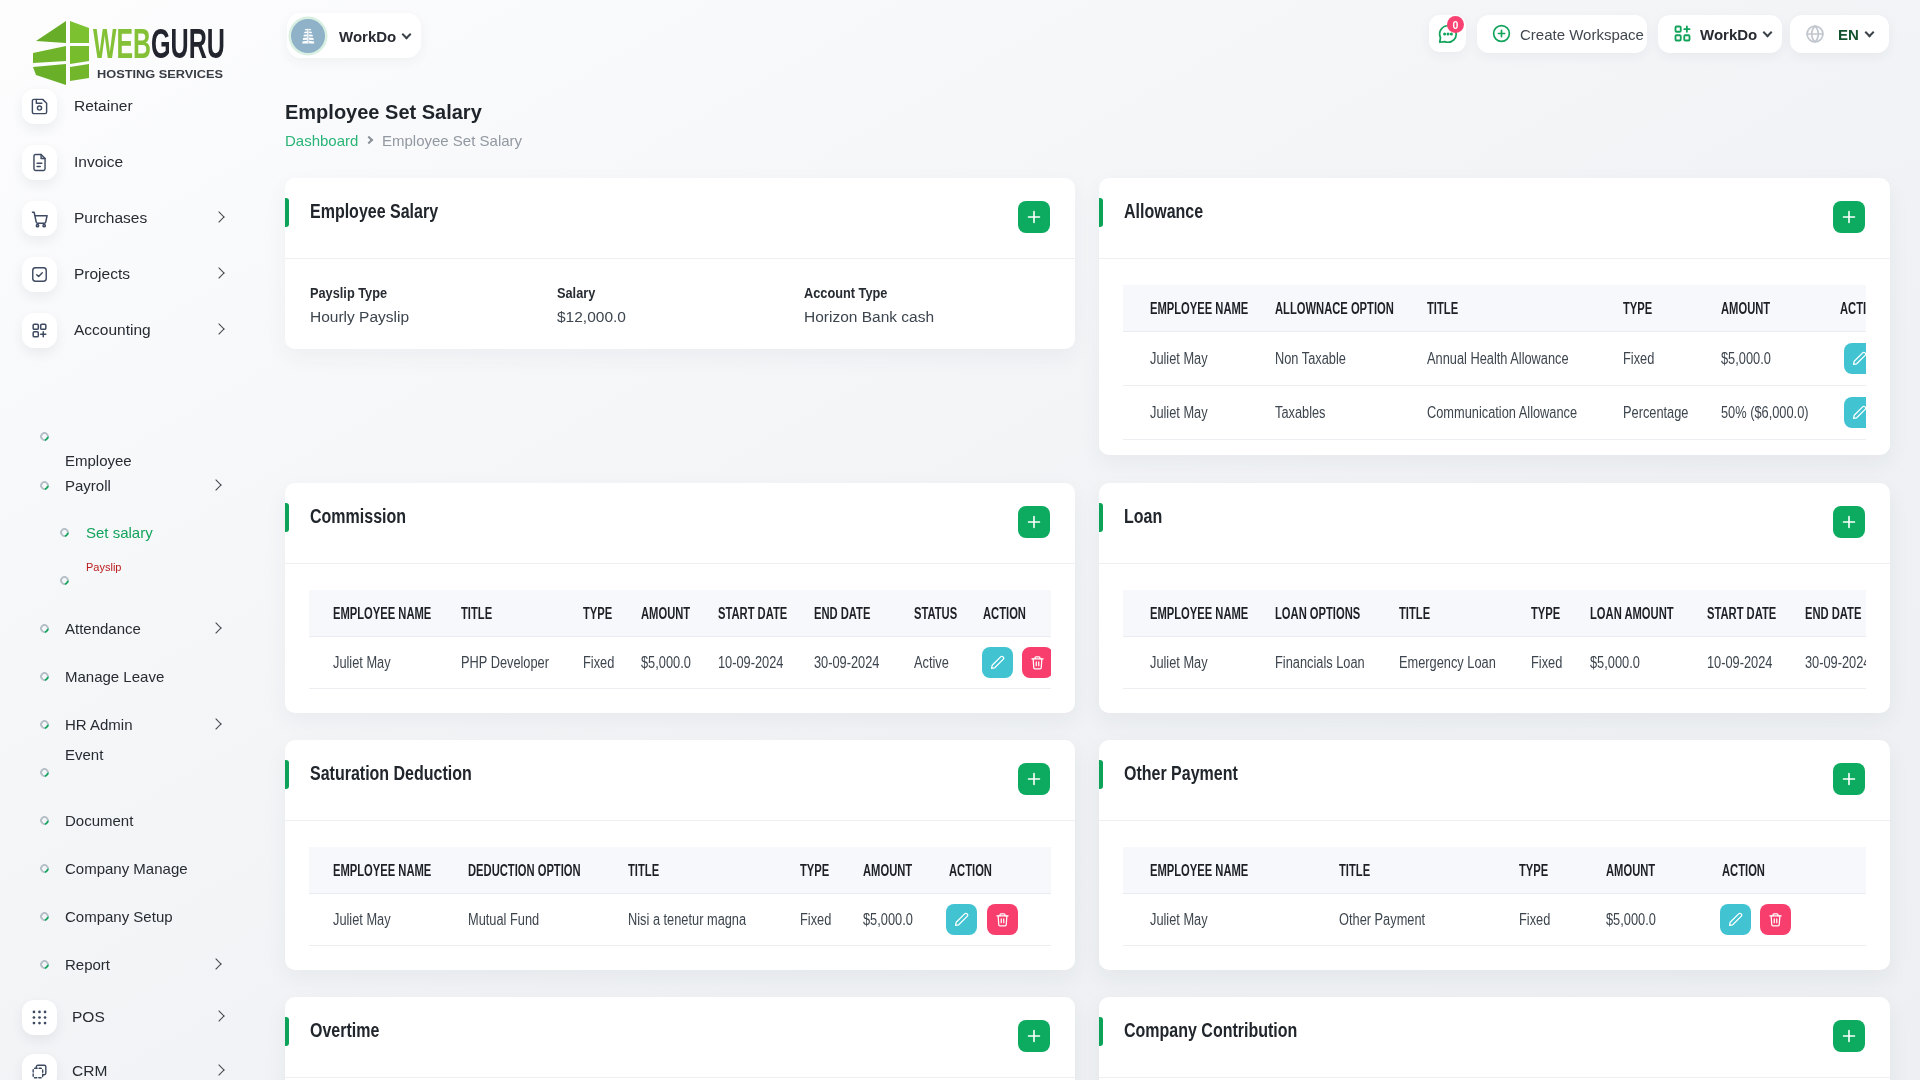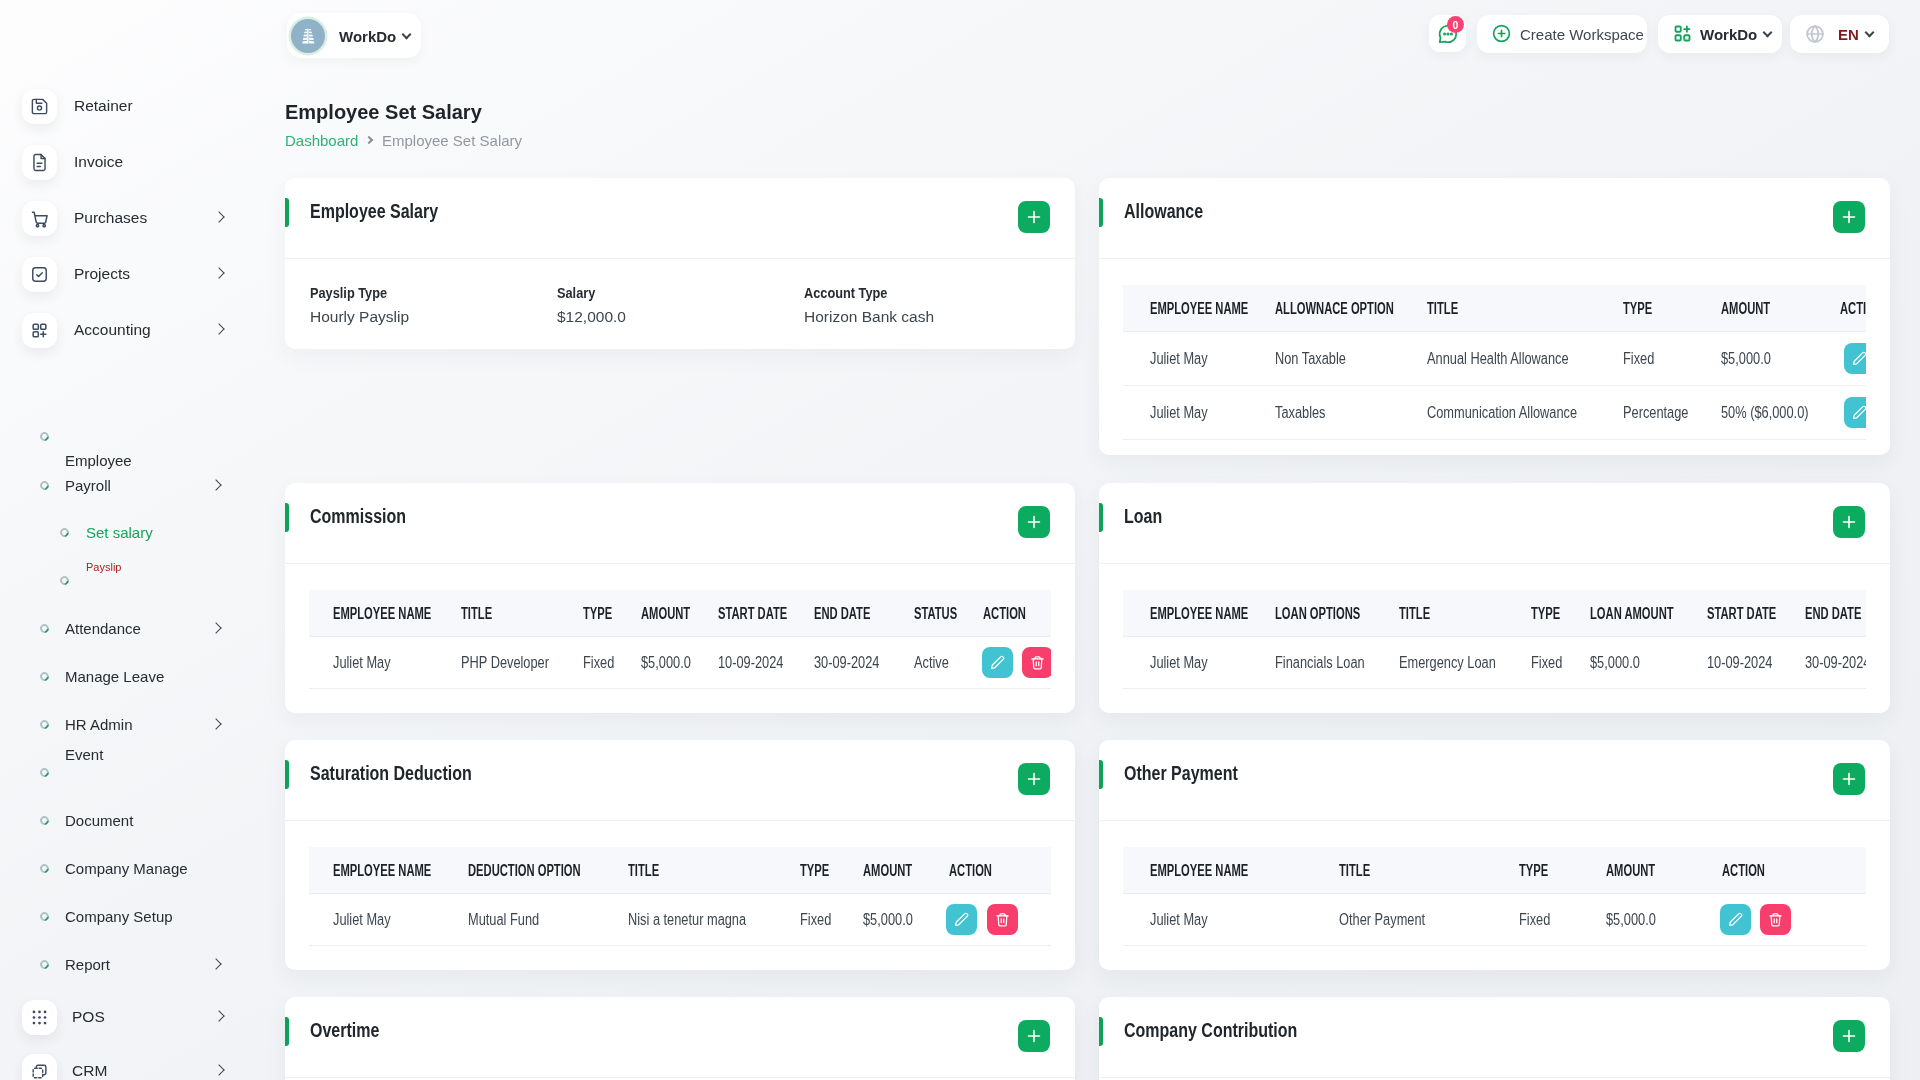--- a/index.html
+++ b/index.html
@@ -29,20 +29,33 @@
 .trow{position:absolute;left:0;right:0;height:52px;border-bottom:1px solid #eceef2}
 .td{position:absolute;top:0;height:52px;line-height:52px;font-size:16px;color:#3d454e;white-space:nowrap;transform:scaleX(.80);transform-origin:left center}
 .ab{position:absolute;top:10px;width:31px;height:31px;border-radius:8px;display:flex;align-items:center;justify-content:center}
 .ab.edit{background:#41c3d2}
 .ab.del{background:#f73e6c}
 
 </style>
 </head>
 <body>
 <div class="abs" style="left:0;top:0;width:260px;height:1080px">
+<div class="abs" style="left:33px;top:20px"><svg width="230" height="68" viewBox="0 0 230 68">
+<g transform="translate(0,-1)">
+ <polygon points="3,22 33,2 33,24" fill="#68ad27"></polygon>
+ <polygon points="0,34 33,27 33,42 0,44" fill="#6fb42a"></polygon>
+ <polygon points="0,48 33,45 33,66 3,56" fill="#69af27"></polygon>
+ <polygon points="37,2 56,9 56,24 37,24" fill="#7cc230"></polygon>
+ <polygon points="37,27 56,27 56,42 37,45" fill="#76bc2d"></polygon>
+ <polygon points="37,48 56,45 56,59 37,62" fill="#72b62b"></polygon>
+</g>
+<text x="60" y="38" font-family="Liberation Sans,sans-serif" font-size="42" font-weight="bold" fill="#84c136" textLength="58" lengthAdjust="spacingAndGlyphs">WEB</text>
+<text x="118" y="38" font-family="Liberation Sans,sans-serif" font-size="42" font-weight="bold" fill="#23252e" textLength="74" lengthAdjust="spacingAndGlyphs">GURU</text>
+<text x="64" y="58" font-family="Liberation Sans,sans-serif" font-size="11.5" font-weight="bold" fill="#383d44" textLength="126" lengthAdjust="spacingAndGlyphs">HOSTING SERVICES</text>
+</svg></div>
 <div class="chip" style="left:22px;top:89px">
       <svg width="19" height="19" viewBox="0 0 24 24" fill="none" stroke="#3e4a61" stroke-width="1.8" stroke-linecap="round" stroke-linejoin="round">
         <path d="M19 21H5a2 2 0 0 1-2-2V5a2 2 0 0 1 2-2h11l5 5v11a2 2 0 0 1-2 2z"></path>
         <path d="M8 3v5h7"></path>
         <circle cx="12" cy="14" r="2.6"></circle>
       </svg>
     </div>
 <div class="mi-label" style="left:74px;top:97px">Retainer</div>
 <div class="chip" style="left:22px;top:145px">
       <svg width="19" height="19" viewBox="0 0 24 24" fill="none" stroke="#3e4a61" stroke-width="1.8" stroke-linecap="round" stroke-linejoin="round">
@@ -174,21 +187,21 @@
       <path d="M17 4v6M14 7h6"></path>
     </svg></div>
 <div class="abs" style="left:1700px;top:26px;font-size:15px;font-weight:700;color:#272b31">WorkDo</div>
 <div class="abs" style="left:1764px;top:29px;width:7px;height:7px;border:solid #3c424a;border-width:0 2px 2px 0;transform:rotate(45deg)"></div>
 <div class="pill" style="left:1790px;top:15px;width:99px;height:38px;border-radius:12px"></div>
 <div class="abs" style="left:1804px;top:23px"><svg width="22" height="22" viewBox="0 0 24 24" fill="none" stroke="#c2c7ce" stroke-width="1.9" stroke-linecap="round">
       <circle cx="12" cy="12" r="8.6"></circle>
       <path d="M3.4 12h17.2"></path>
       <path d="M12 3.4c2.4 2.3 3.6 5.2 3.6 8.6s-1.2 6.3-3.6 8.6c-2.4-2.3-3.6-5.2-3.6-8.6s1.2-6.3 3.6-8.6z"></path>
     </svg></div>
-<div class="abs" style="left:1838px;top:26px;font-size:15px;font-weight:700;color:#7f1d1d">EN</div>
+<div class="abs" style="left:1838px;top:26px;font-size:15px;font-weight:700;color:#14532d">EN</div>
 <div class="abs" style="left:1866px;top:29px;width:7px;height:7px;border:solid #3c424a;border-width:0 2px 2px 0;transform:rotate(45deg)"></div>
 <div class="abs" style="left:285px;top:101px;font-size:20px;font-weight:700;color:#1f242a">Employee Set Salary</div>
 <div class="abs" style="left:285px;top:132px;font-size:15px;color:#29b577">Dashboard</div>
 <div class="abs" style="left:366px;top:137px;width:6px;height:6px;border:solid #8b9199;border-width:2px 2px 0 0;transform:rotate(45deg)"></div>
 <div class="abs" style="left:382px;top:132px;font-size:15px;color:#9298a1">Employee Set Salary</div>
 <div class="card" style="left:285px;top:178px;width:790px;height:171px">
     <div class="accent"></div>
     <div class="hline" style="top:80px"></div>
     <div class="abs" style="left:25px;top:22px;font-size:20px;font-weight:700;color:#21262c;transform:scaleX(.8);transform-origin:left top;white-space:nowrap">Employee Salary</div>
     <div class="addbtn" style="right:25px;top:23px">

